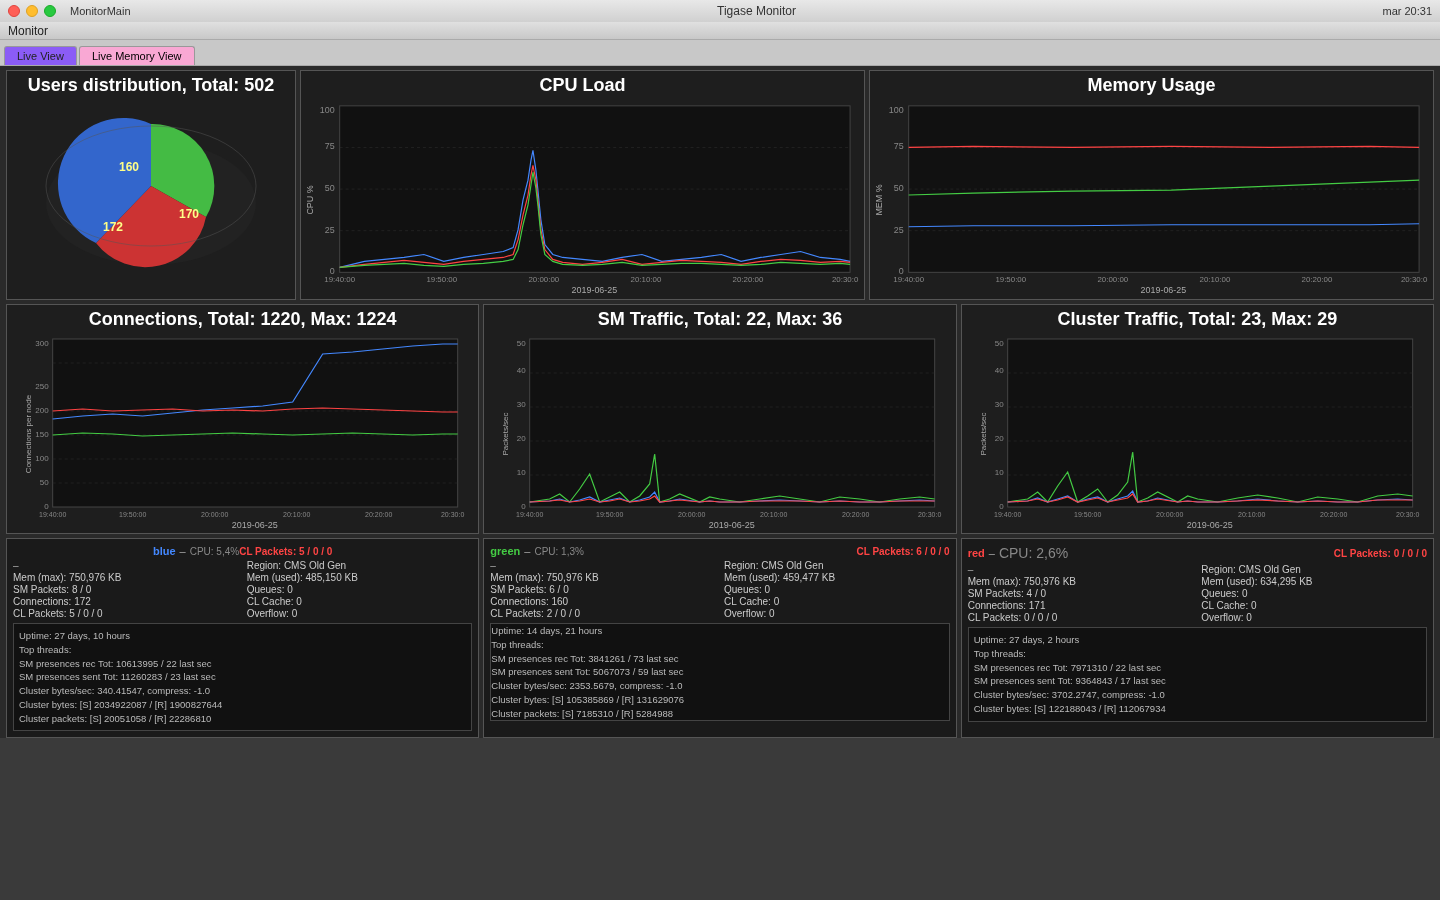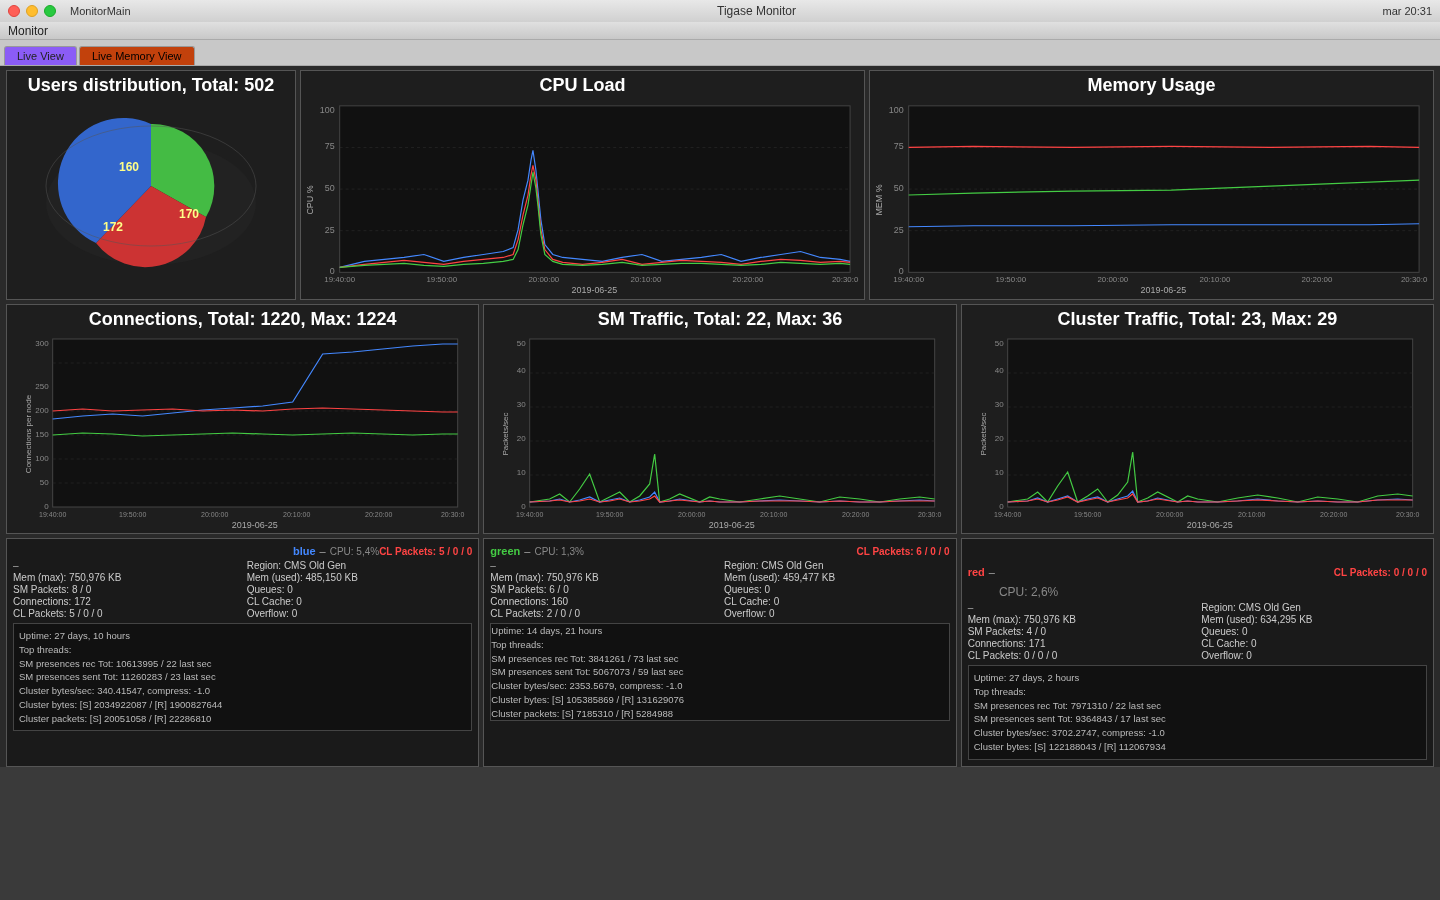--- a/index.html
+++ b/index.html
@@ -50,21 +50,21 @@
       padding: 3px 12px;
       font-size: 11px;
       border: 1px solid #999;
       border-bottom: none;
       background: #8b5cf6;
       color: #222;
       border-radius: 3px 3px 0 0;
       cursor: pointer;
     }
     .tab.active {
-      background: #c2410c;
+      background: #f9a8d4;
       color: #000;
       font-weight: 500;
     }
     .chart-panel {
       background: #1e1e1e;
       border: 1px solid #555;
       padding: 4px;
       position: relative;
     }
     .chart-title {
@@ -297,21 +297,21 @@
         <text x="356" y="183" fill="#888" font-size="7" text-anchor="middle">20:20:00</text>
         <text x="430" y="183" fill="#888" font-size="7" text-anchor="middle">20:30:0</text>
         <text x="232" y="194" fill="#aaa" font-size="9" text-anchor="middle">2019-06-25</text>
       </svg>
     </div>
   </div>
 
   <div style="display:grid; grid-template-columns:1fr 1fr 1fr; gap:4px;">
 
     <div style="background:#1a1a1a; border:1px solid #555; padding:6px;">
-      <div style="display:flex; justify-content:flex-end; align-items:center; margin-bottom:3px;">
+      <div style="display:flex; justify-content:center; align-items:center; margin-bottom:3px;">
         <div style="display:flex; align-items:center; gap:4px;">
           <span style="color:#4488ff; font-weight:bold; font-size:11px;">blue</span>
           <span style="color:#aaa;">–</span>
           <span style="color:#888; font-size:10px;">CPU: 5,4%</span>
         </div>
         <span style="color:#ff4444; font-size:10px; font-weight:bold;">CL Packets: 5 / 0 / 0</span>
       </div>
       <div style="display:grid; grid-template-columns:1fr 1fr; gap:1px 8px; font-size:10px; margin-bottom:4px;">
         <span style="color:#aaa;">–</span>
         <span style="color:#ccc;">Region: CMS Old Gen</span>
@@ -365,21 +365,21 @@
         <div>Cluster bytes: [S] 105385869 / [R] 131629076</div>
         <div>Cluster packets: [S] 7185310 / [R] 5284988</div>
       </div>
     </div>
 
     <div style="background:#1a1a1a; border:1px solid #555; padding:6px;">
       <div style="display:flex; justify-content:space-between; align-items:center; margin-bottom:3px;">
         <div style="display:flex; align-items:center; gap:4px;">
           <span style="color:#ff4444; font-weight:bold; font-size:11px;">red</span>
           <span style="color:#aaa;">–</span>
-          <span style="color:#888; font-size:12px;margin-top:40px;">CPU: 2,6%</span>
+          <span style="color:#888; font-size:14px;">CPU: 2,6%</span>
         </div>
         <span style="color:#ff4444; font-size:10px; font-weight:bold;">CL Packets: 0 / 0 / 0</span>
       </div>
       <div style="display:grid; grid-template-columns:1fr 1fr; gap:1px 8px; font-size:10px; margin-bottom:4px;">
         <span style="color:#aaa;">–</span>
         <span style="color:#ccc;">Region: CMS Old Gen</span>
         <span style="color:#ccc;">Mem (max): 750,976 KB</span>
         <span style="color:#ccc;">Mem (used): 634,295 KB</span>
         <span style="color:#ccc;">SM Packets: 4 / 0</span>
         <span style="color:#ccc;">Queues: 0</span>

